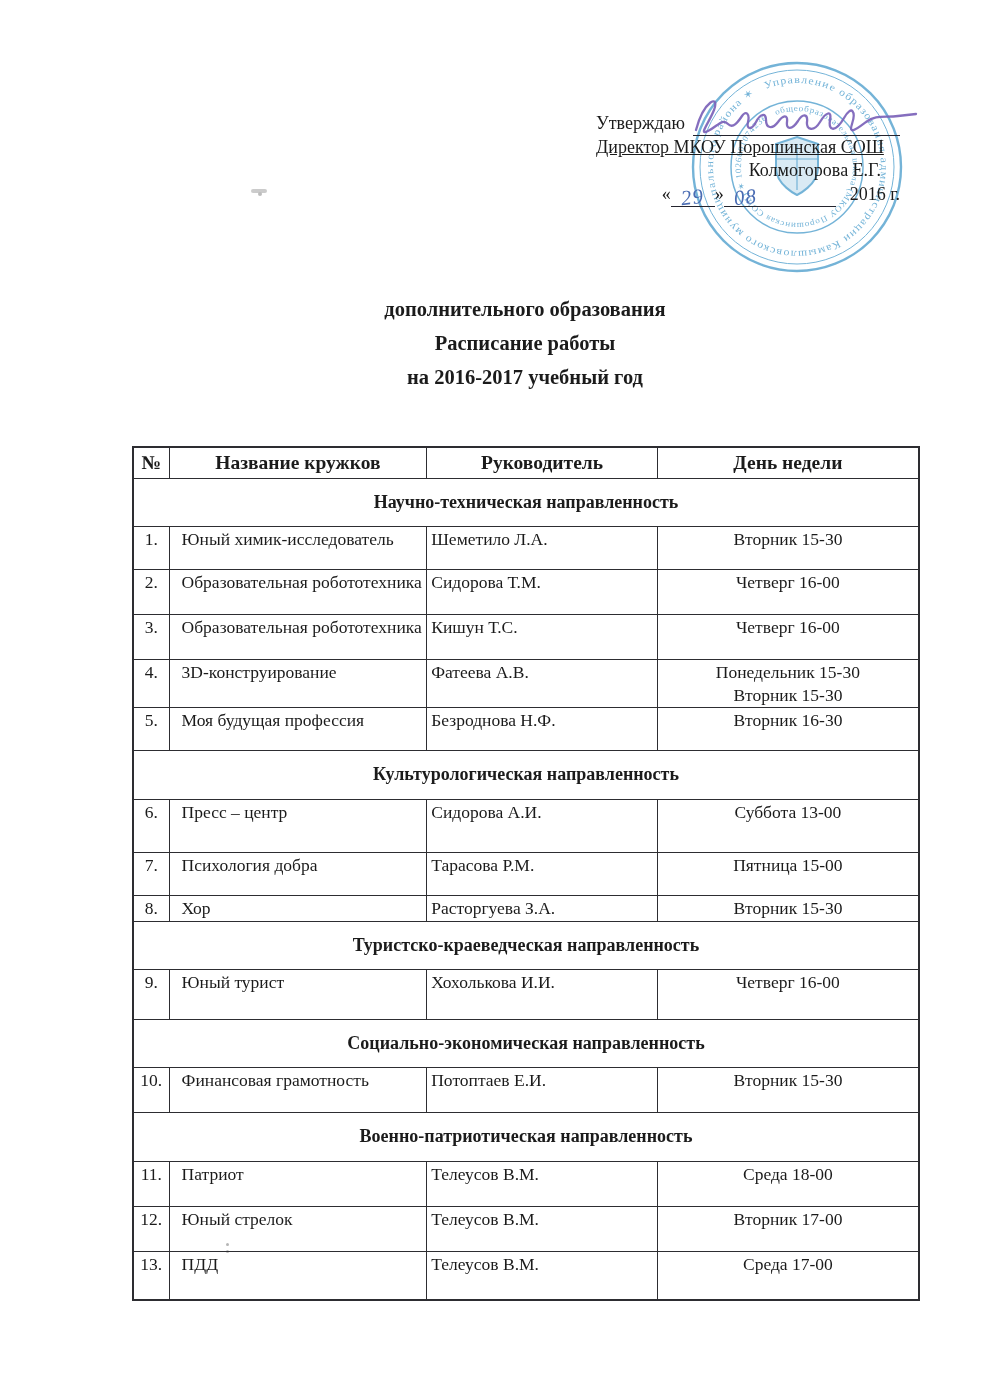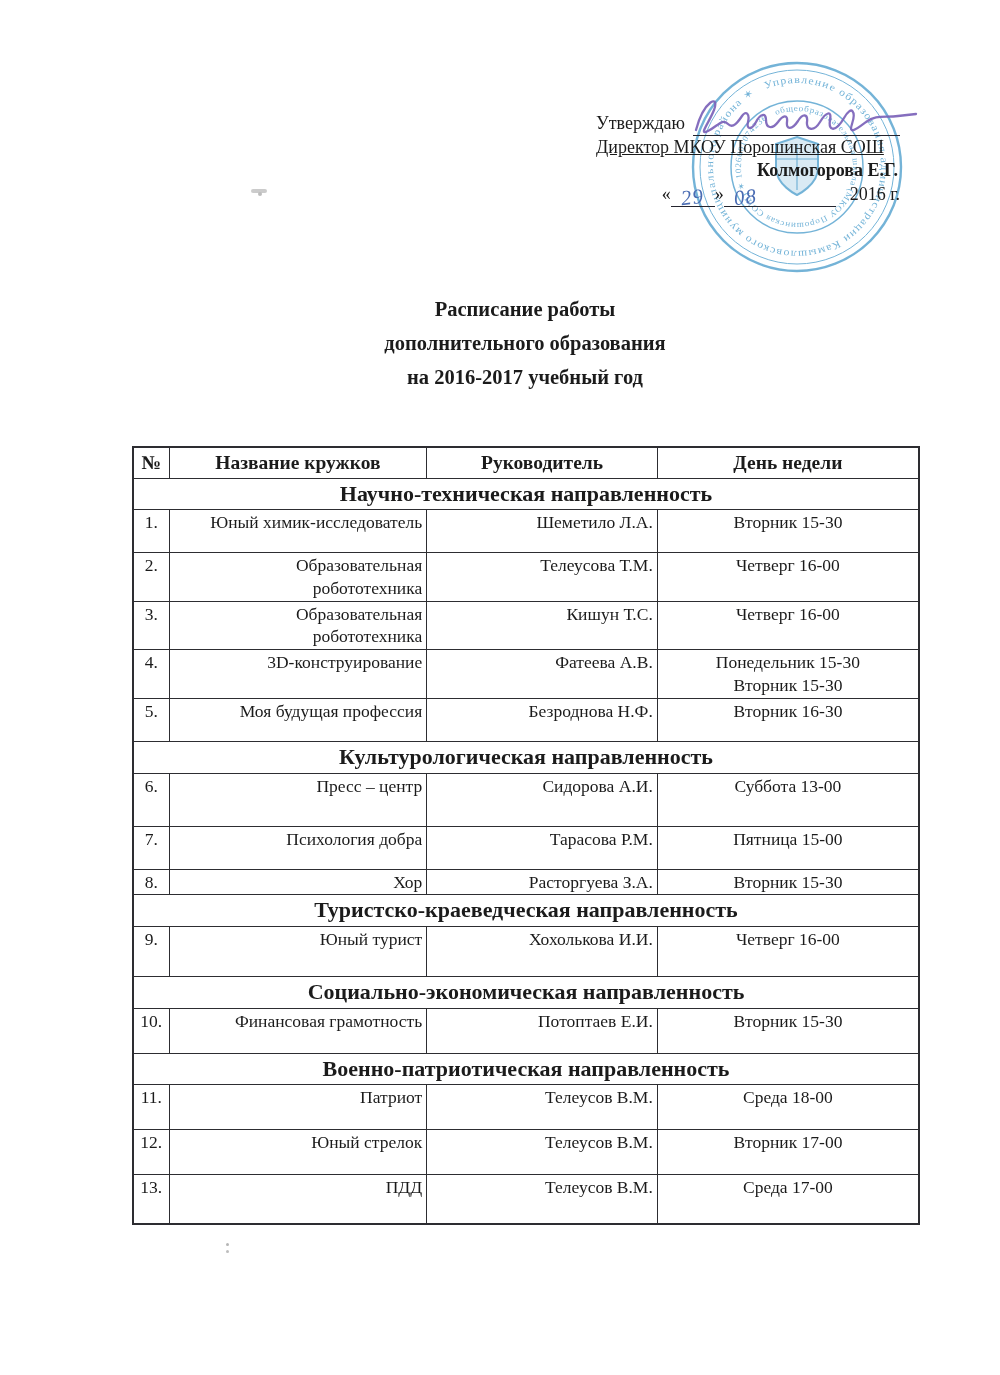--- a/index.html
+++ b/index.html
@@ -6,43 +6,43 @@
   .page{
     position:relative;width:1000px;height:1375px;background:#ffffff;
     font-family:"Liberation Serif","DejaVu Serif",serif;color:#1b1b1b;
     overflow:hidden;margin:0 auto;
   }
   
   .approval{position:absolute;top:112px;right:100px;width:304px;font-size:18px;line-height:23.5px;z-index:3;}
   .approval .line1{display:flex;align-items:flex-end;}
   .sig-underline{flex:1;border-bottom:1.6px solid #24242e;margin-left:8px;height:20px;}
   .approval .line2{text-align:left;white-space:nowrap;text-decoration:underline;}
-  .approval .line3{text-align:right;padding-right:2px;font-weight:bold;}
+  .approval .line3{text-align:right;padding-right:19px;}
   .date-line{display:flex;justify-content:flex-end;align-items:flex-end;}
   .u-seg{display:inline-block;border-bottom:1.6px solid #24242e;text-align:center;height:23px;}
   .u-day{width:44px;}
   .u-month{width:102px;text-align:left;padding-left:10px;}
   .year{margin-left:14px;white-space:nowrap;}
   .hand{font-style:italic;color:#4a6cb3;font-size:21px;display:inline-block;transform:rotate(-7deg);position:relative;top:3px;letter-spacing:1px;}
   
   .stamp{position:absolute;left:688px;top:58px;width:218px;height:218px;z-index:1;opacity:.72;}
   
   .signature{position:absolute;left:686px;top:88px;width:232px;height:56px;z-index:4;}
   
   .doc-title{position:absolute;top:292px;left:132px;width:786px;text-align:center;font-weight:bold;font-size:20.5px;line-height:34px;z-index:2;}
   
   .table-wrap{position:absolute;top:446px;left:132px;width:788px;z-index:2;}
   table{border-collapse:collapse;table-layout:fixed;width:100%;}
   td,th{border:1.6px solid #2d2d31;padding:1px 4px;vertical-align:top;font-size:17.5px;line-height:1.3;overflow:hidden;}
   table{border:2px solid #2d2d31;}
   .head-row th{font-size:19.5px;font-weight:bold;text-align:center;vertical-align:middle;padding:2px;}
-  .section-row td{font-size:22px;font-weight:bold;text-align:center;vertical-align:middle;padding:1px;}
+  .section-row td{font-size:18px;font-weight:bold;text-align:center;vertical-align:middle;padding:12px;}
   .c-num{text-align:center;padding-left:1px;padding-right:1px;}
-  .c-name{text-align:right;padding-left:25px;}
-  .c-leader{text-align:right;}
+  .c-name{text-align:left;padding-left:12px;}
+  .c-leader{text-align:left;}
   .c-day{text-align:center;white-space:pre-line;margin-top:28px;}
   
   .artifact-a{position:absolute;left:251px;top:189px;width:16px;height:4px;background:#8e8e8e;opacity:.45;border-radius:2px;}
   .artifact-a::after{content:"";position:absolute;left:7px;top:3px;width:4px;height:4px;background:#6e6e6e;border-radius:50%;}
   .artifact-b{position:absolute;left:226px;top:1243px;width:3px;height:3px;background:#7a7a7a;border-radius:50%;opacity:.55;box-shadow:0 7px 0 rgba(122,122,122,.9);}
 </style>
 </head>
 <body>
 
 <div class="page">
@@ -93,22 +93,22 @@
     <div class="date-line">
       <span>«</span>
       <span class="u-seg u-day"><span class="hand">29</span></span>
       <span>»</span>
       <span class="u-seg u-month"><span class="hand">08</span></span>
       <span class="year">2016 г.</span>
     </div>
   </div>
 
   <div class="doc-title">
+    <div>дополнительного образования</div>
     <div>Расписание работы</div>
-    <div>дополнительного образования</div>
     <div>на 2016-2017 учебный год</div>
   </div>
 
   <div class="table-wrap">
     <table>
       <colgroup>
           <col style="width:36px">
           <col style="width:257px">
           <col style="width:230px">
           <col style="width:261px">
@@ -129,21 +129,21 @@
       <tr class="data-row" style="height:43px">
         <td class="c-num">1.</td>
         <td class="c-name">Юный химик-исследователь</td>
         <td class="c-leader">Шеметило Л.А.</td>
         <td class="c-day">Вторник 15-30</td>
       </tr>
 
       <tr class="data-row" style="height:45px">
         <td class="c-num">2.</td>
         <td class="c-name">Образовательная робототехника</td>
-        <td class="c-leader">Телеусова Т.М.</td>
+        <td class="c-leader">Сидорова Т.М.</td>
         <td class="c-day">Четверг 16-00</td>
       </tr>
 
       <tr class="data-row" style="height:45px">
         <td class="c-num">3.</td>
         <td class="c-name">Образовательная робототехника</td>
         <td class="c-leader">Кишун Т.С.</td>
         <td class="c-day">Четверг 16-00</td>
       </tr>
 

